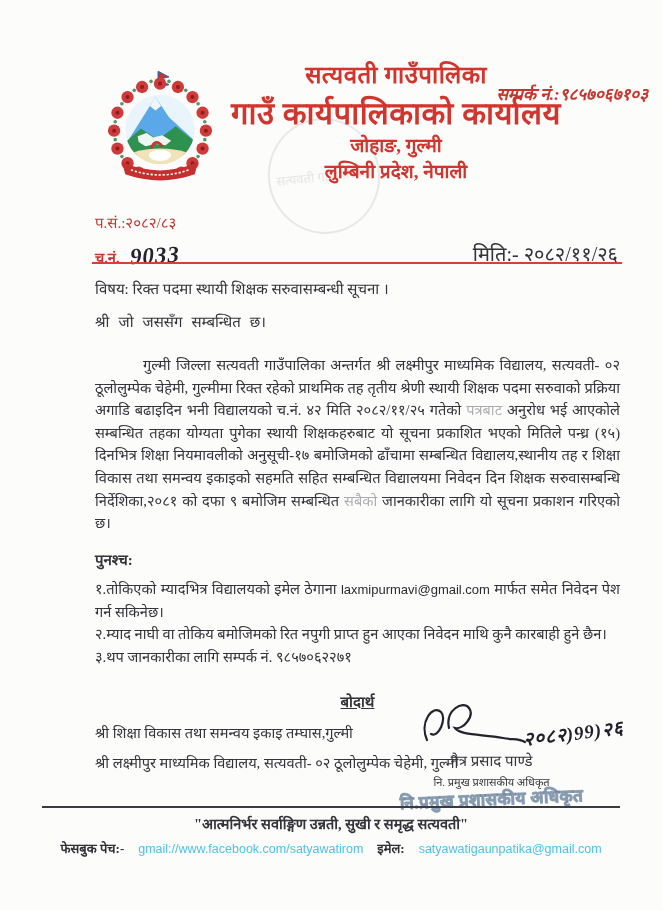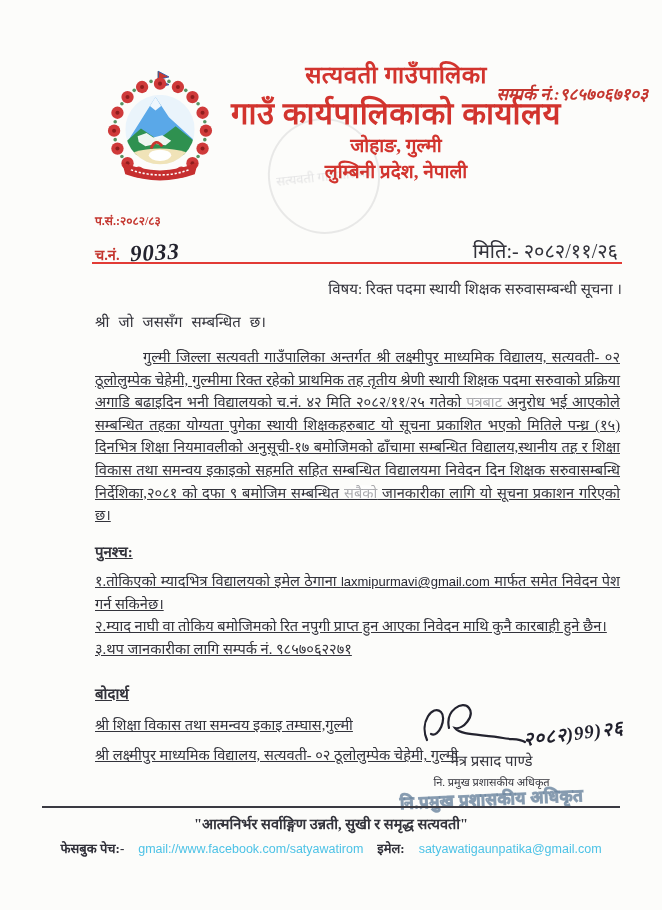--- a/index.html
+++ b/index.html
@@ -18,40 +18,40 @@
   .contact{position:absolute;right:14px;top:82px;color:#c4362f;font-size:17px;font-style:italic;font-weight:bold;}
   .ghost-stamp{
     position:absolute;left:268px;top:118px;width:108px;height:112px;
     border:2px solid rgba(110,110,120,.14);border-radius:50%;
     transform:rotate(-14deg);display:flex;align-items:center;justify-content:center;
     pointer-events:none;
   }
   .ghost-stamp span{color:rgba(100,100,110,.16);font-size:13px;filter:blur(.6px);transform:rotate(8deg);}
   
   .refs{position:absolute;left:95px;right:40px;top:212px;}
-  .letter-no{color:#c4362f;font-size:12px;font-weight:bold;}
+  .letter-no{color:#c4362f;font-size:15px;font-weight:normal;}
   .ref-row{display:flex;align-items:flex-end;margin-top:8px;}
   .chalani-label{color:#c4362f;font-size:14.5px;font-weight:bold;}
   .chalani-value{font-size:23px;font-style:italic;font-weight:bold;color:#23232e;
     margin-left:10px;transform:rotate(-3deg);letter-spacing:1px;line-height:.9;}
   .date-wrap{margin-left:auto;font-size:20px;padding-right:4px;}
   .redline{position:absolute;left:92px;right:40px;top:262px;border-top:2.5px solid #e23b35;}
   
-  .subject{position:absolute;left:95px;right:40px;top:278px;text-align:right;font-size:15px;}
+  .subject{position:absolute;left:95px;right:40px;top:278px;text-align:left;font-size:15px;}
   .salutation{position:absolute;left:95px;top:311px;font-size:15px;font-family:Liberation Mono, monospace;}
   
-  .main{position:absolute;left:95px;right:42px;top:346px;font-size:14.6px;line-height:1.55;text-decoration:underline;}
+  .main{position:absolute;left:95px;right:42px;top:354px;font-size:14.6px;line-height:1.55;}
   .para{text-align:justify;text-indent:48px;}
   .whiteout{position:relative;color:rgba(70,70,80,.45);
     background:radial-gradient(ellipse at 60% 45%, rgba(255,255,255,.95) 35%, rgba(255,255,255,0) 80%);}
   .ps-heading{margin-top:14px;font-weight:bold;font-size:15px;}
   .ps-list{margin-top:6px;}
   .ps-item{text-align:justify;}
   .email-inline{font-family:"Liberation Sans","DejaVu Sans",sans-serif;font-size:13px;color:#2a2a33;}
-  .cc-heading{margin-top:22px;font-weight:bold;text-decoration:underline;font-size:15px;}
+  .cc-heading{margin-top:22px;font-weight:bold;text-decoration:underline;font-size:15px;text-align:center;}
   .cc-line{margin-top:8px;}
   
   .sig-block{position:absolute;right:38px;top:698px;width:265px;text-align:center;}
   .sig-art{position:relative;height:58px;}
   .sig-svg{position:absolute;left:52px;top:0;}
   .sig-date{position:absolute;right:0;top:22px;font-size:19px;font-style:italic;font-weight:bold;
     color:#20202c;transform:rotate(-7deg);letter-spacing:1px;}
   .sig-name{font-size:15px;margin-top:-6px;}
   .sig-designation{font-size:11px;margin-top:4px;}
   .sig-stamp{margin-top:-2px;font-size:17px;font-weight:bold;letter-spacing:.5px;

